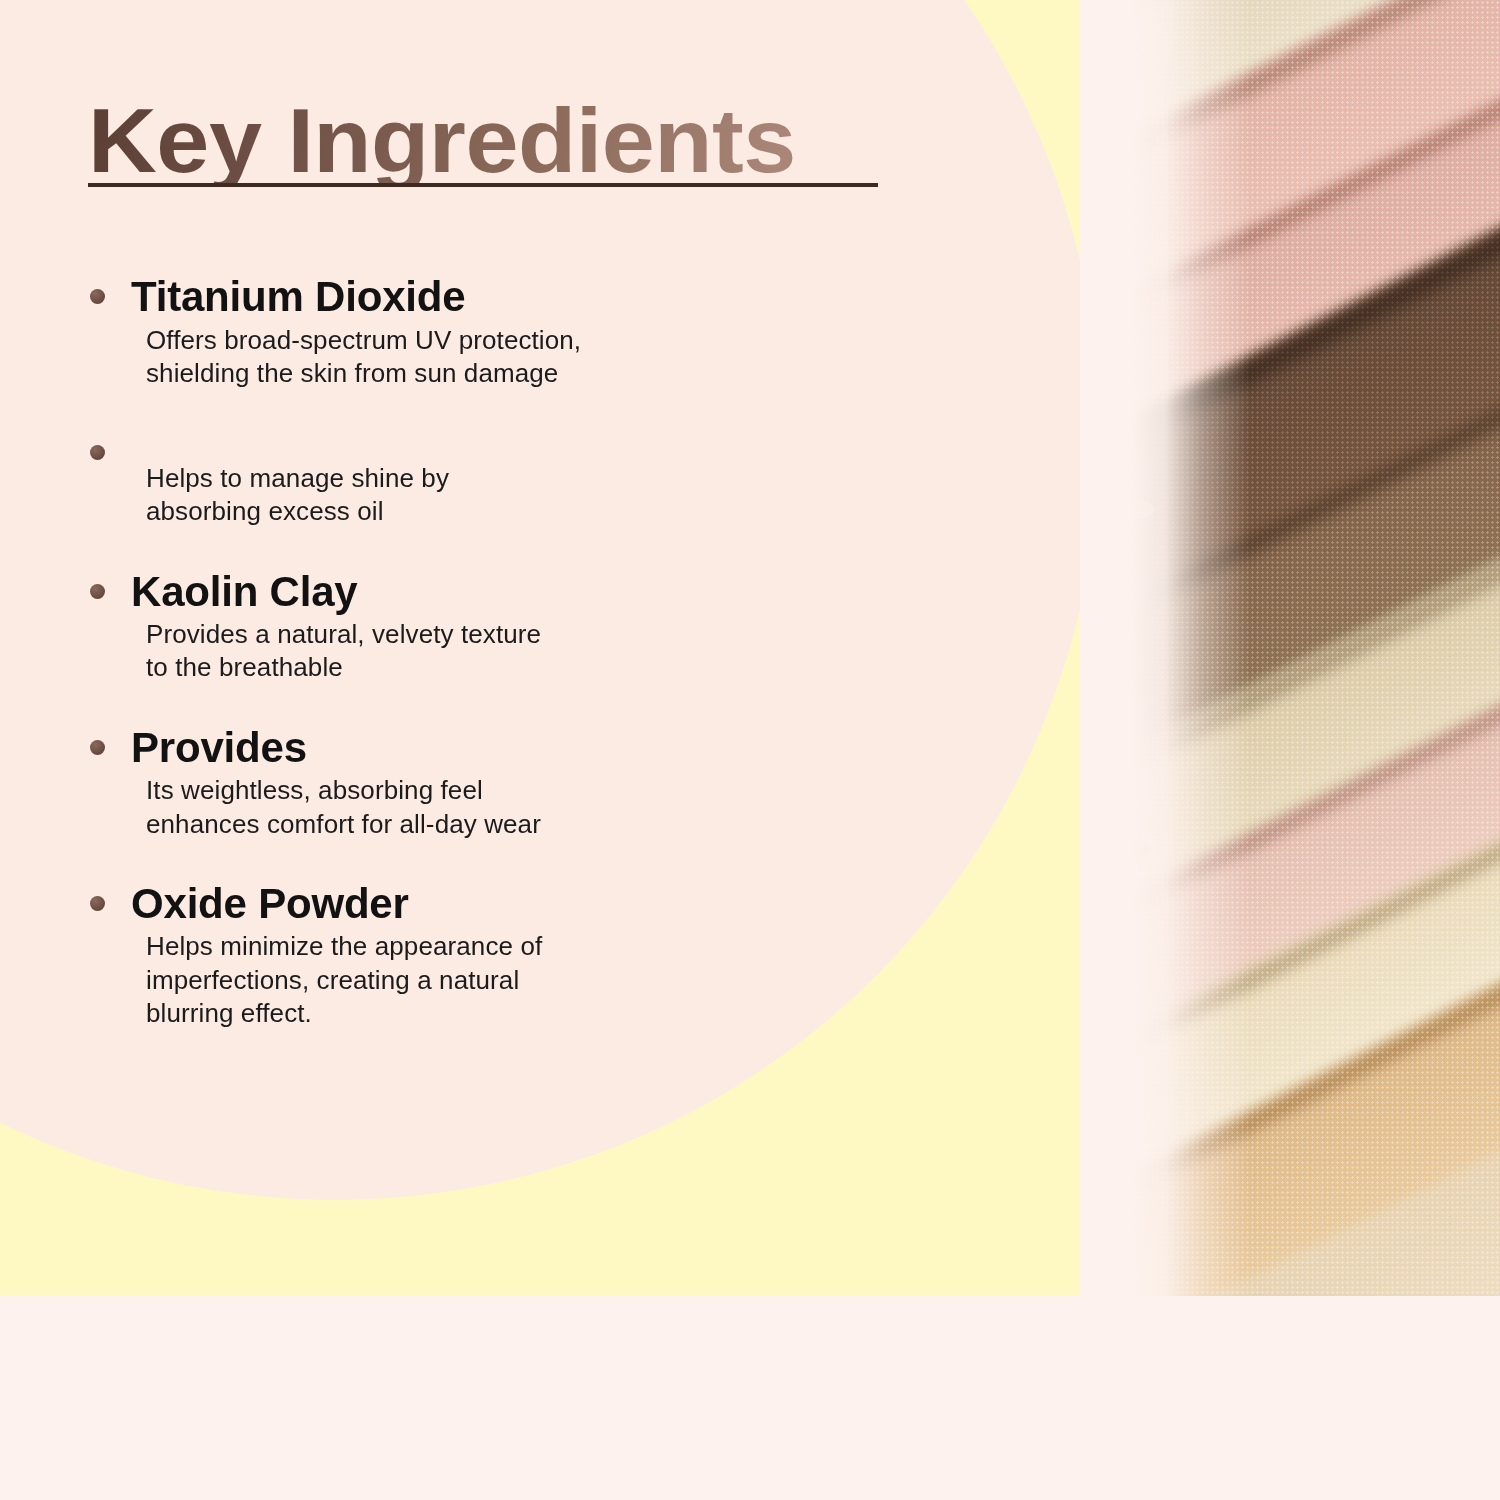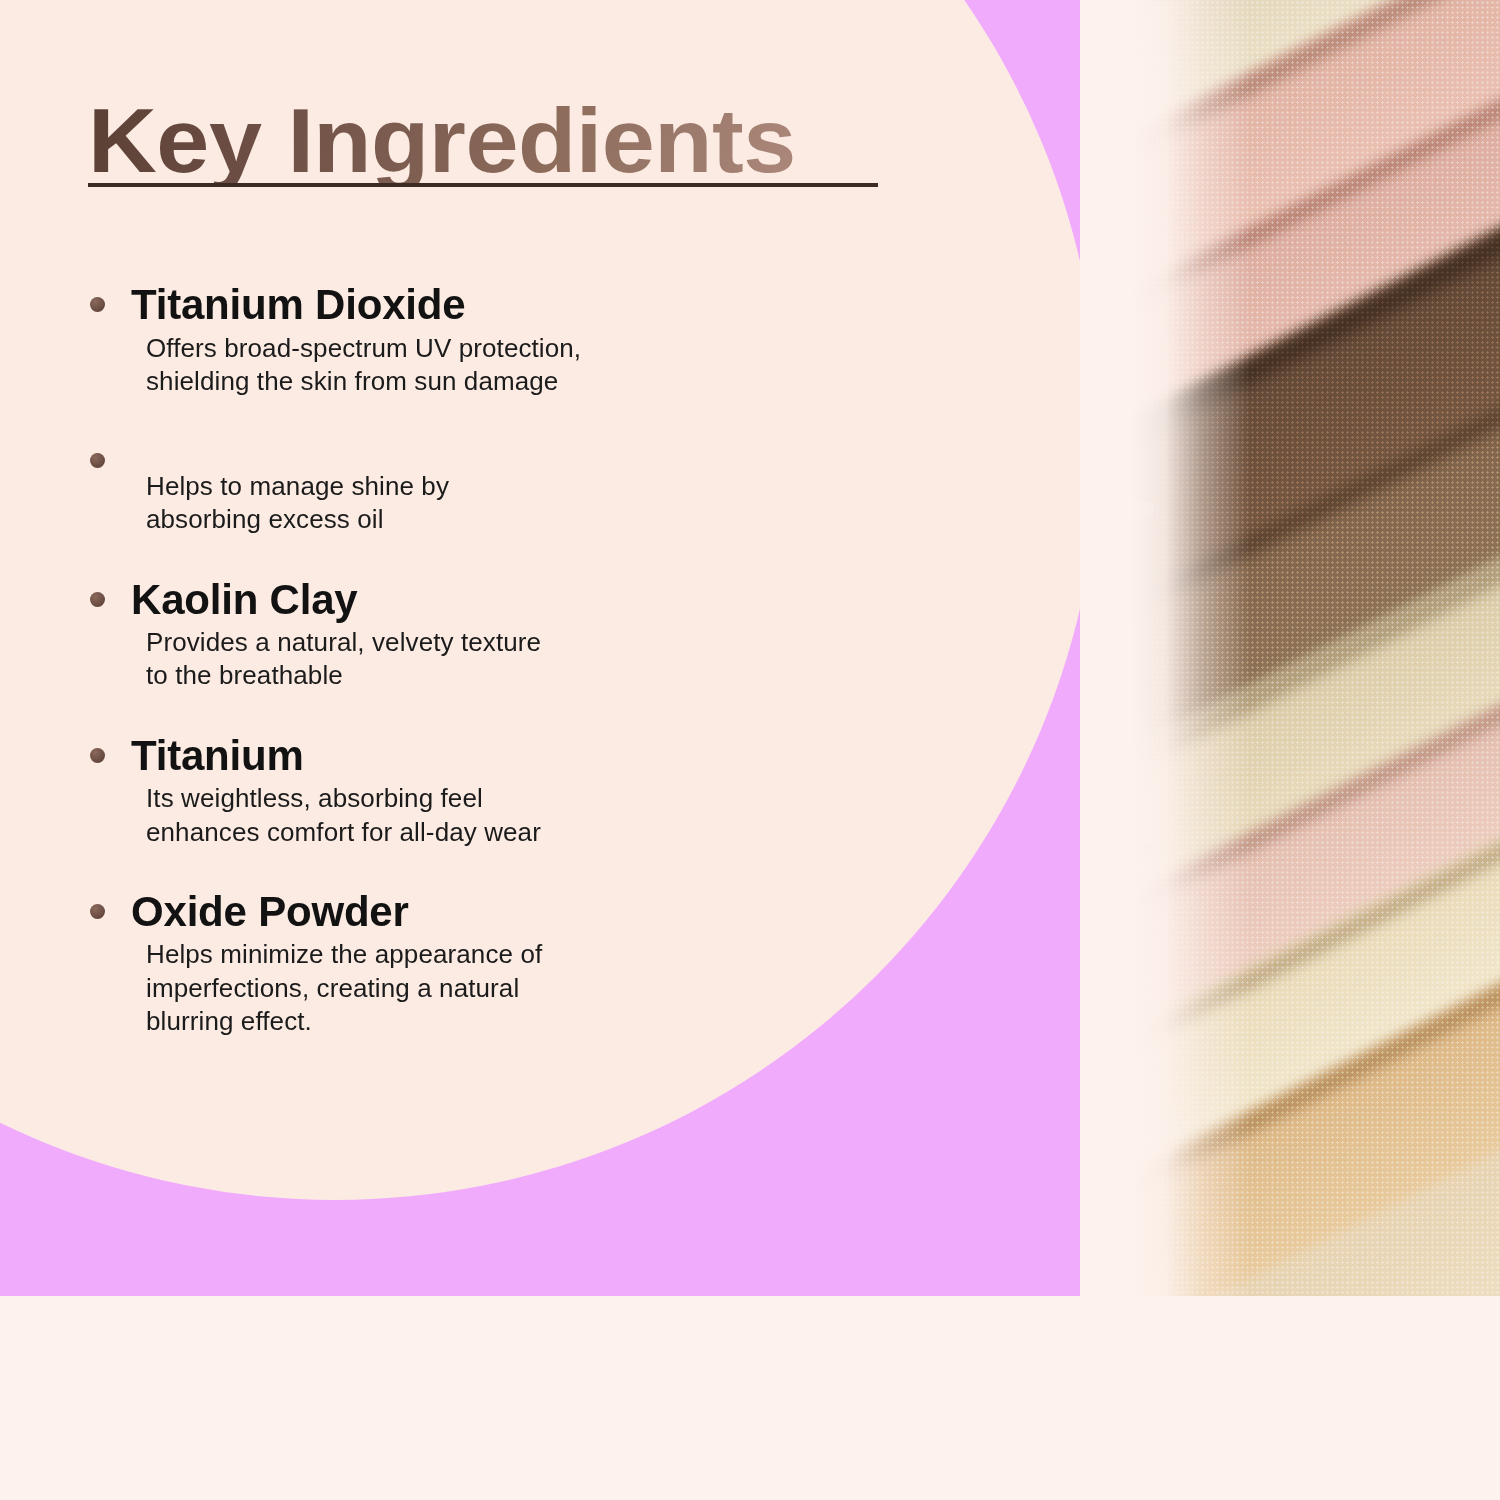--- a/index.html
+++ b/index.html
@@ -6,21 +6,21 @@
   html,body{margin:0;padding:0;}
   body{
     width:1500px;height:1500px;
     background:#fdf2ed;
     font-family:"Liberation Sans", sans-serif;
     overflow:hidden;
   }
   .stage{
     position:relative;
     width:1500px;height:1296px;
-    background:#f0abfc;
+    background:#fef9c3;
     overflow:hidden;
   }
 
   
   .bg-circle{
     position:absolute;
     left:-430px; top:-330px;
     width:1530px; height:1530px;
     border-radius:50%;
     background:#fcebe3;
@@ -126,21 +126,21 @@
     position:absolute;
     left:90px; top:272px;
     width:900px;
   }
   .item{ margin:0 0 38px 0; }
   .item:last-child{ margin-bottom:0; }
 
   .item-head{
     display:flex;
     align-items:flex-start;
-    margin:8px 0 2px 0;
+    margin:0 0 2px 0;
   }
   .dot{
     flex:0 0 auto;
     width:15px; height:15px;
     border-radius:50%;
     background:radial-gradient(circle at 35% 30%, #8a695c 0%, #6b4d42 60%, #53382f 100%);
     margin:17px 26px 0 0;
   }
   .item-title{
     font-family:"Liberation Sans", sans-serif;
@@ -250,21 +250,21 @@
           <span class="dot"></span>
           <span class="item-title">Kaolin Clay</span>
         </div>
         <p class="item-desc">Provides a natural, velvety texture
 to the breathable</p>
       </div>
 
       <div class="item">
         <div class="item-head">
           <span class="dot"></span>
-          <span class="item-title">Titanium</span>
+          <span class="item-title">Provides</span>
         </div>
         <p class="item-desc">Its weightless, absorbing feel
 enhances comfort for all-day wear</p>
       </div>
 
       <div class="item">
         <div class="item-head">
           <span class="dot"></span>
           <span class="item-title">Oxide Powder</span>
         </div>

